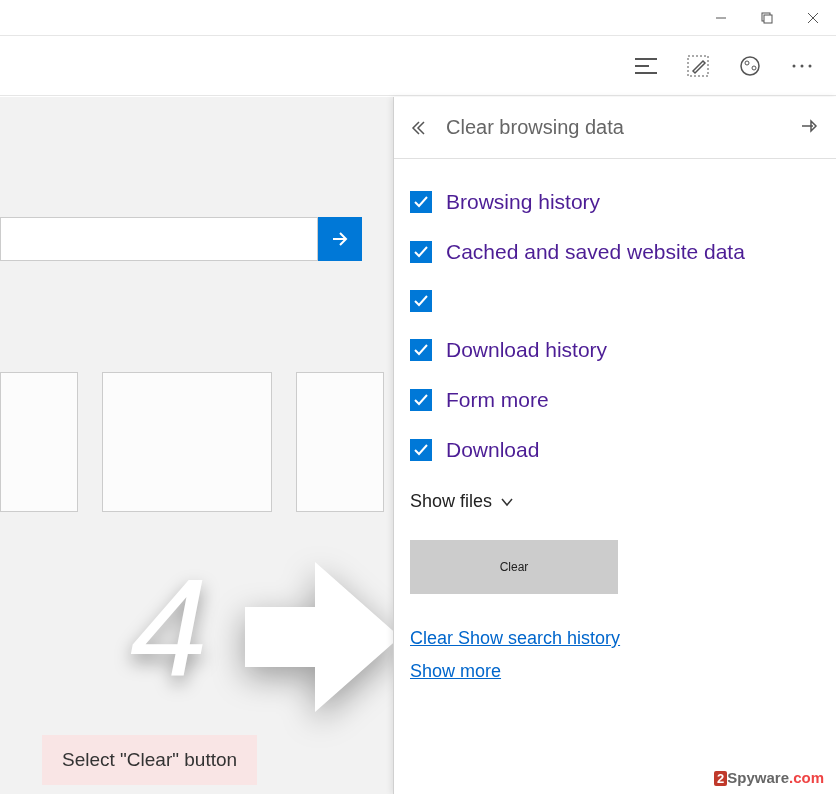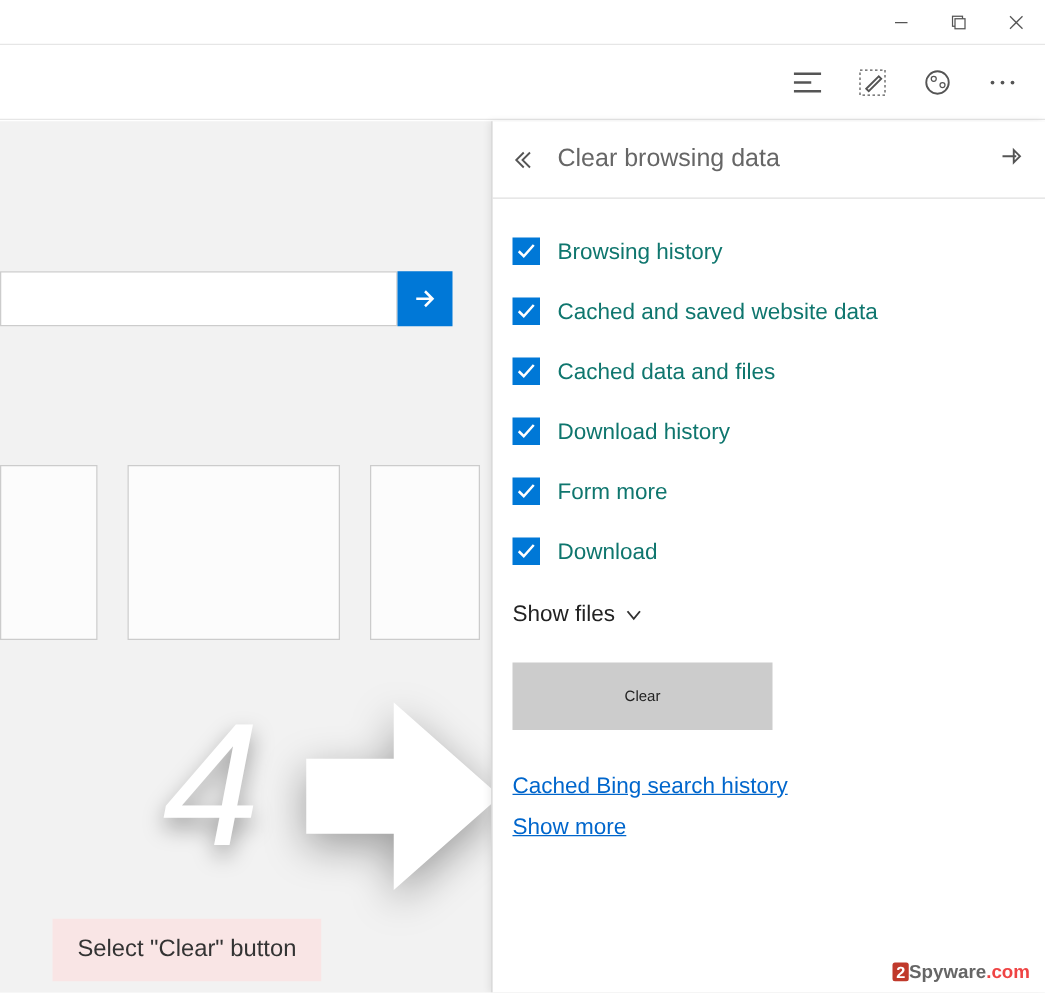--- a/index.html
+++ b/index.html
@@ -162,22 +162,22 @@
     .checkbox {
       width: 22px;
       height: 22px;
       background: #0078d7;
       display: flex;
       align-items: center;
       justify-content: center;
       flex-shrink: 0;
     }
     .check-label {
-      font-size: 18px;
-      color: #0f766e;
+      font-size: 21px;
+      color: #4c1d95;
     }
     .show-more {
       display: flex;
       align-items: center;
       gap: 8px;
       padding: 16px 0 28px;
       font-size: 18px;
       color: #222;
     }
     .clear-btn {
@@ -317,21 +317,20 @@
           </svg>
         </div>
       <span class="check-label">Cached and saved website data</span>
     </div>
     <div class="check-row">
       <div class="checkbox">
           <svg width="16" height="16" viewBox="0 0 16 16">
             <path d="M2 8 L6 12 L14 3" fill="none" stroke="#fff" stroke-width="2"></path>
           </svg>
         </div>
-      <span class="check-label">Cached data and files</span>
     </div>
     <div class="check-row">
       <div class="checkbox">
           <svg width="16" height="16" viewBox="0 0 16 16">
             <path d="M2 8 L6 12 L14 3" fill="none" stroke="#fff" stroke-width="2"></path>
           </svg>
         </div>
       <span class="check-label">Download history</span>
     </div>
     <div class="check-row">
@@ -353,20 +352,20 @@
 
     <div class="show-more">
       <span>Show files</span>
       <svg width="14" height="10" viewBox="0 0 14 10">
           <path d="M2 2 L7 8 L12 2" fill="none" stroke="#333" stroke-width="1.5"></path>
         </svg>
     </div>
 
     <button class="clear-btn">Clear</button>
 
-    <div class="link-row">Cached Bing search history</div>
+    <div class="link-row">Clear Show search history</div>
     <div class="link-row">Show more</div>
   </div>
 </div>
 
 <div class="watermark">
   <span class="num">2</span><span>Spyware</span><span class="red">.com</span>
 </div>
 
 </body></html>

